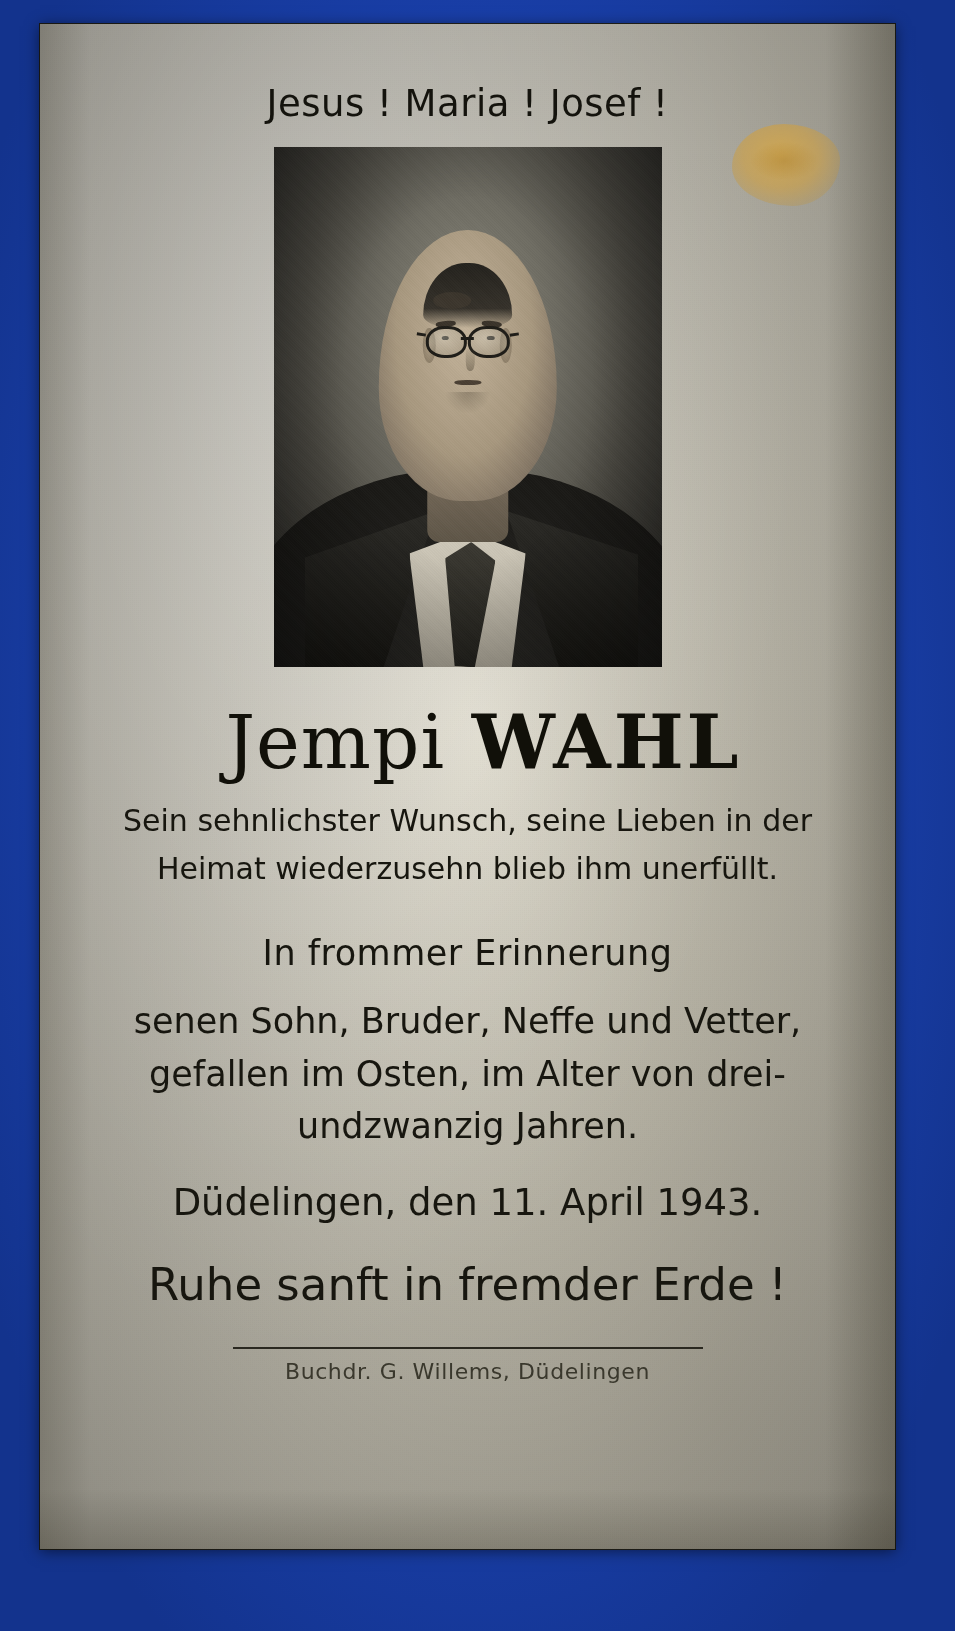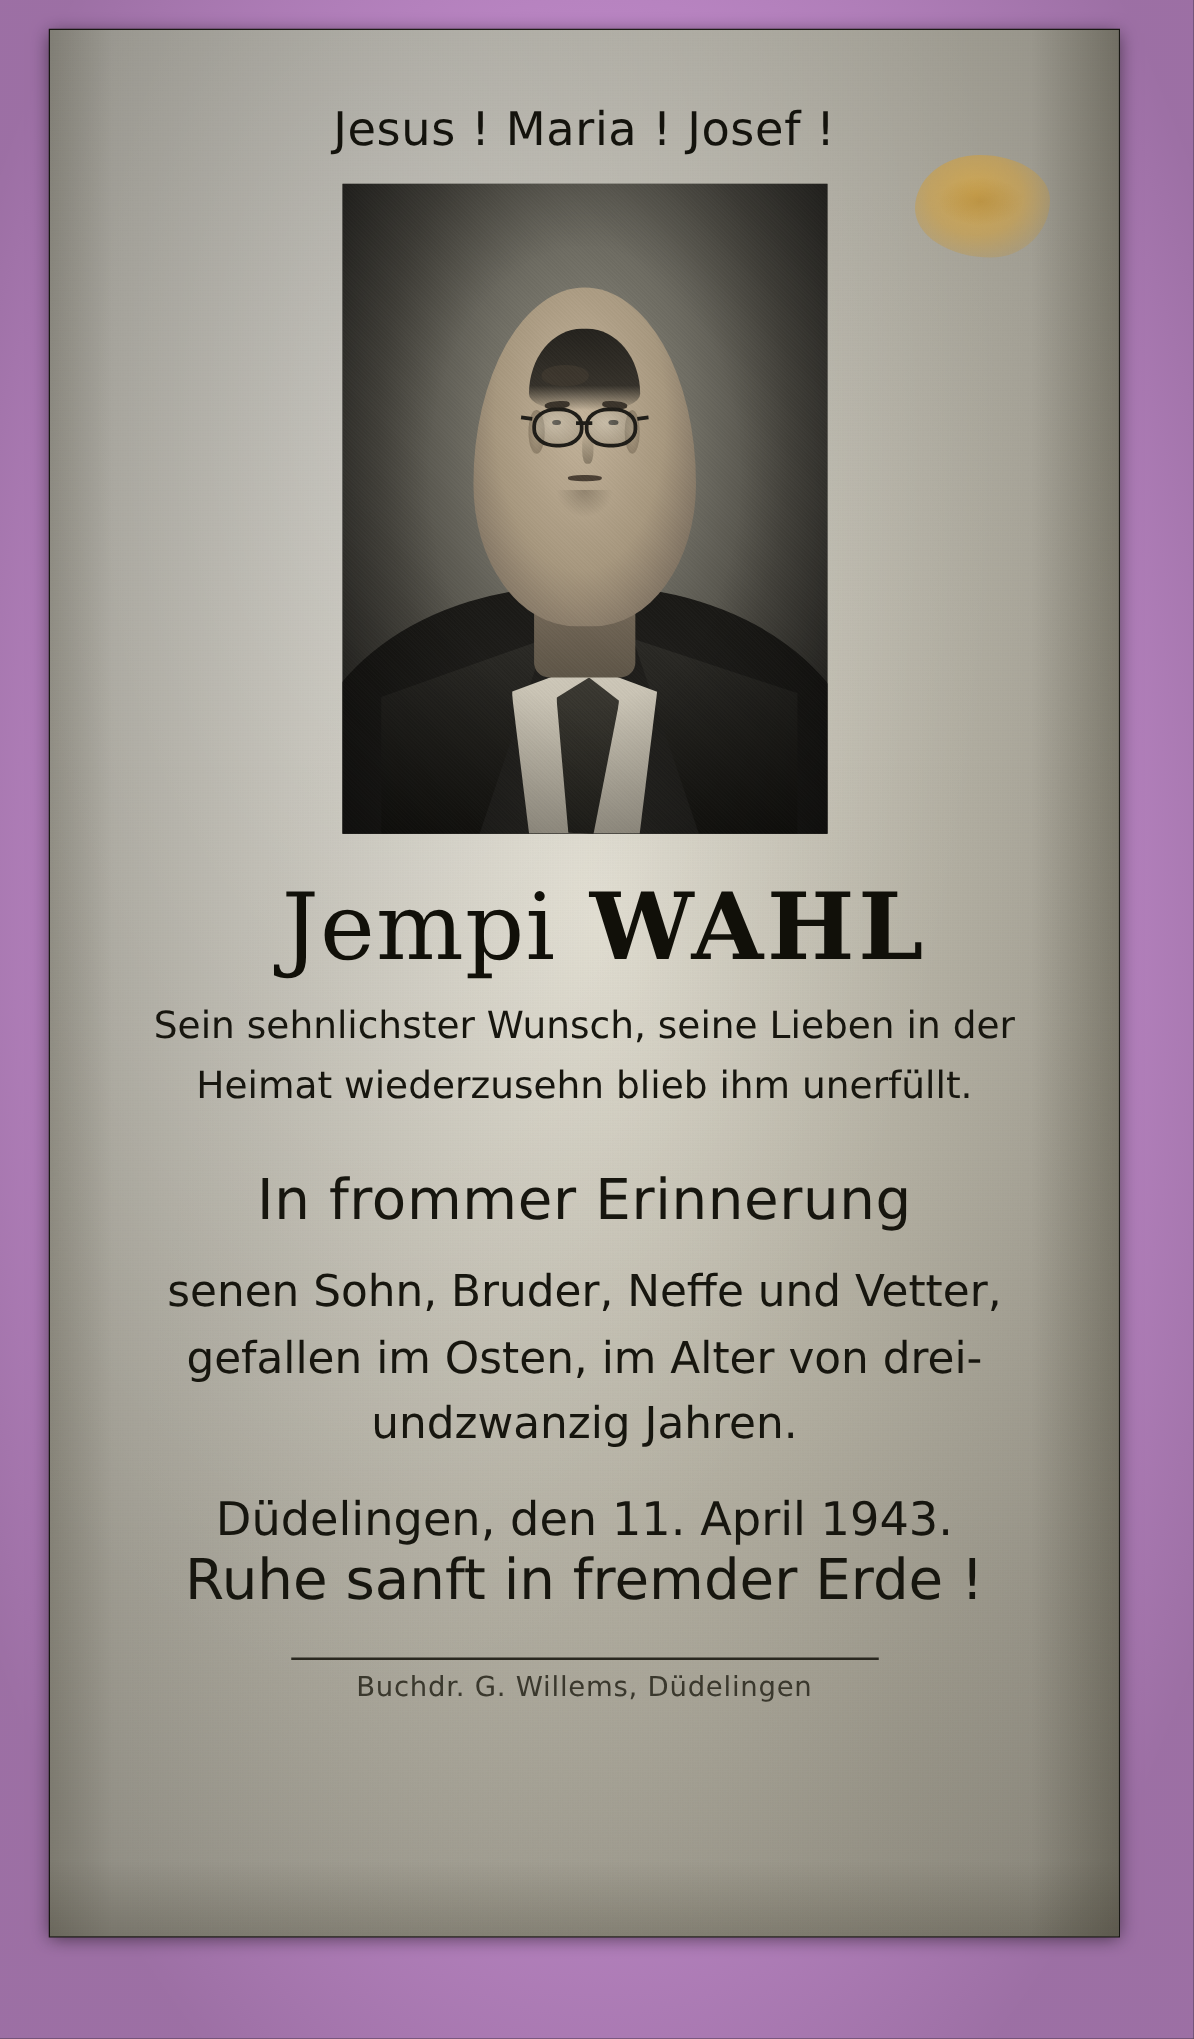--- a/index.html
+++ b/index.html
@@ -12,21 +12,21 @@
     height: 1631px;
     overflow: hidden;
     font-family: "DejaVu Sans", sans-serif;
   }
 
   
   .scan {
     position: relative;
     width: 955px;
     height: 1631px;
-    background: #f0abfc;
+    background: #1d4ed8;
   }
   .scan::after {
     
     content: "";
     position: absolute;
     inset: 0;
     background: radial-gradient(ellipse at 50% 45%, rgba(255,255,255,0.03), rgba(0,0,0,0.35) 85%);
     pointer-events: none;
   }
 
@@ -301,38 +301,39 @@
 
   .wish {
     margin-top: 18px;
     font-size: 30px;
     line-height: 1.6;
     padding: 0 12px;
   }
 
   .in-memoriam {
     margin-top: 40px;
-    font-size: 45px;
+    font-size: 35px;
     letter-spacing: 0.5px;
   }
 
   .body-text {
     margin-top: 22px;
     font-size: 35px;
     line-height: 1.5;
     padding: 0 4px;
   }
   .body-text .ln { display: block; white-space: nowrap; }
 
   .place-date {
     margin-top: 28px;
     font-size: 37px;
   }
 
   .farewell {
+    margin-top: 34px;
     font-size: 45px;
   }
 
   .rule {
     width: 470px;
     height: 2px;
     background: #2a2820;
     margin: 36px auto 0;
   }
 

